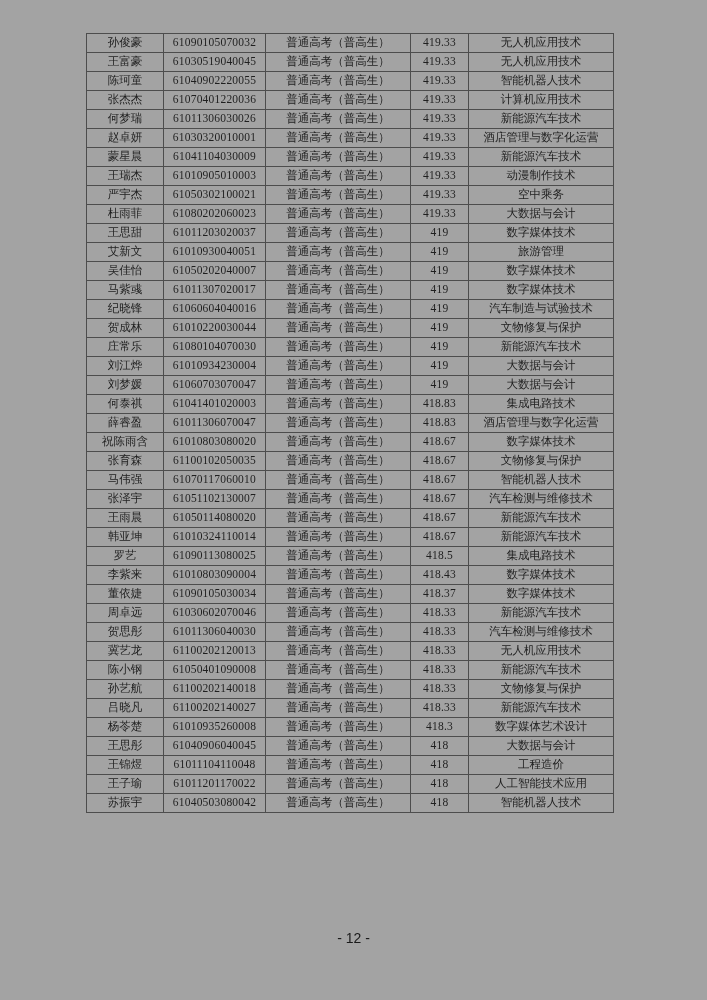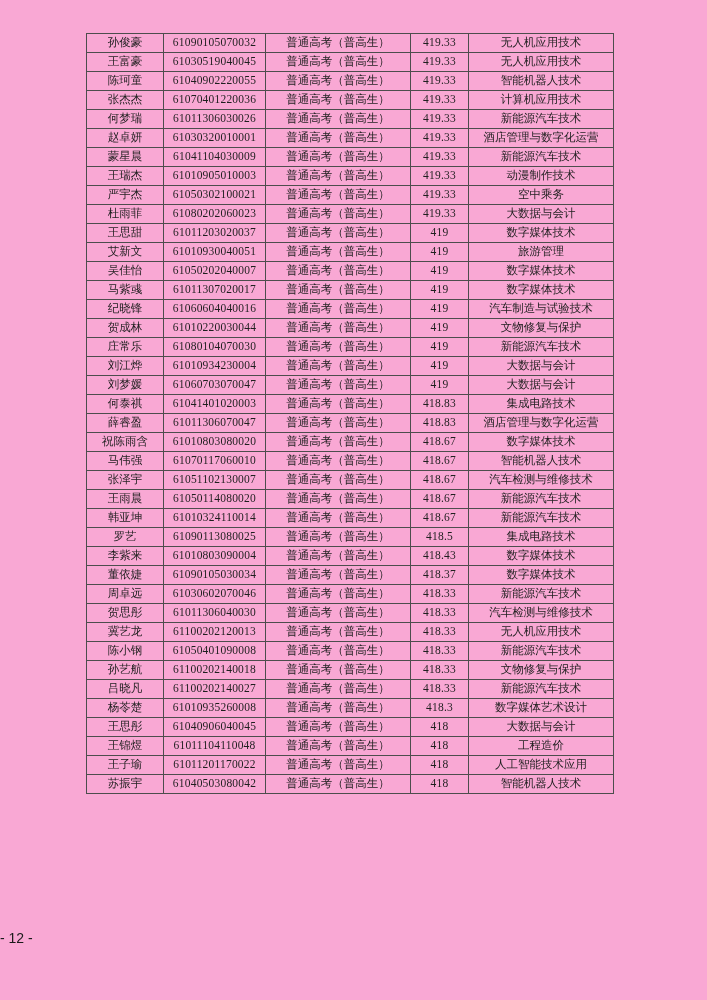--- a/index.html
+++ b/index.html
@@ -4,21 +4,21 @@
 <style>
   html, body {
     margin: 0;
     padding: 0;
     background: #ffffff;
   }
   .page {
     position: relative;
     width: 707px;
     height: 1000px;
-    background: #f9a8d4;
+    background: #a3a3a3;
     overflow: hidden;
     font-family: "Liberation Serif", "DejaVu Serif", serif;
     color: #1f1f1f;
   }
   table.admission-table {
     position: absolute;
     left: 86px;
     top: 33px;
     width: 527px;
     border-collapse: collapse;
@@ -39,20 +39,21 @@
   table.admission-table td.cell-candidate-id,
   table.admission-table td.cell-score {
     font-family: "Liberation Serif", "DejaVu Serif", serif;
     letter-spacing: 0.2px;
   }
   .page-number {
     position: absolute;
     top: 930px;
     left: 0;
     width: 707px;
+    text-align: center;
     font-family: "Liberation Sans", "DejaVu Sans", sans-serif;
     font-size: 14px;
     color: #1a1a1a;
   }
 </style>
 </head>
 <body>
 
 <div class="page">
   <table class="admission-table">
@@ -212,20 +213,27 @@
           <td class="cell-major">酒店管理与数字化运营</td>
         </tr>
         <tr>
           <td class="cell-name">祝陈雨含</td>
           <td class="cell-candidate-id">61010803080020</td>
           <td class="cell-exam-type">普通高考（普高生）</td>
           <td class="cell-score">418.67</td>
           <td class="cell-major">数字媒体技术</td>
         </tr>
         <tr>
+          <td class="cell-name">张育森</td>
+          <td class="cell-candidate-id">61100102050035</td>
+          <td class="cell-exam-type">普通高考（普高生）</td>
+          <td class="cell-score">418.67</td>
+          <td class="cell-major">文物修复与保护</td>
+        </tr>
+        <tr>
           <td class="cell-name">马伟强</td>
           <td class="cell-candidate-id">61070117060010</td>
           <td class="cell-exam-type">普通高考（普高生）</td>
           <td class="cell-score">418.67</td>
           <td class="cell-major">智能机器人技术</td>
         </tr>
         <tr>
           <td class="cell-name">张泽宇</td>
           <td class="cell-candidate-id">61051102130007</td>
           <td class="cell-exam-type">普通高考（普高生）</td>

